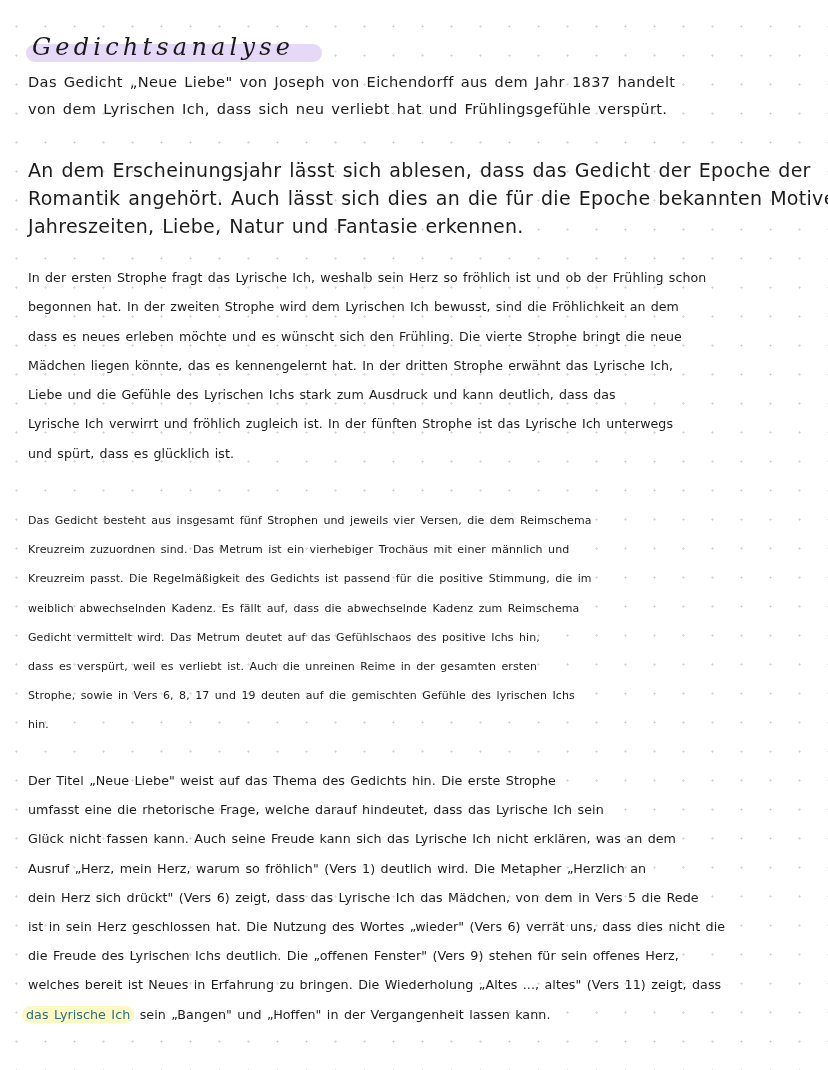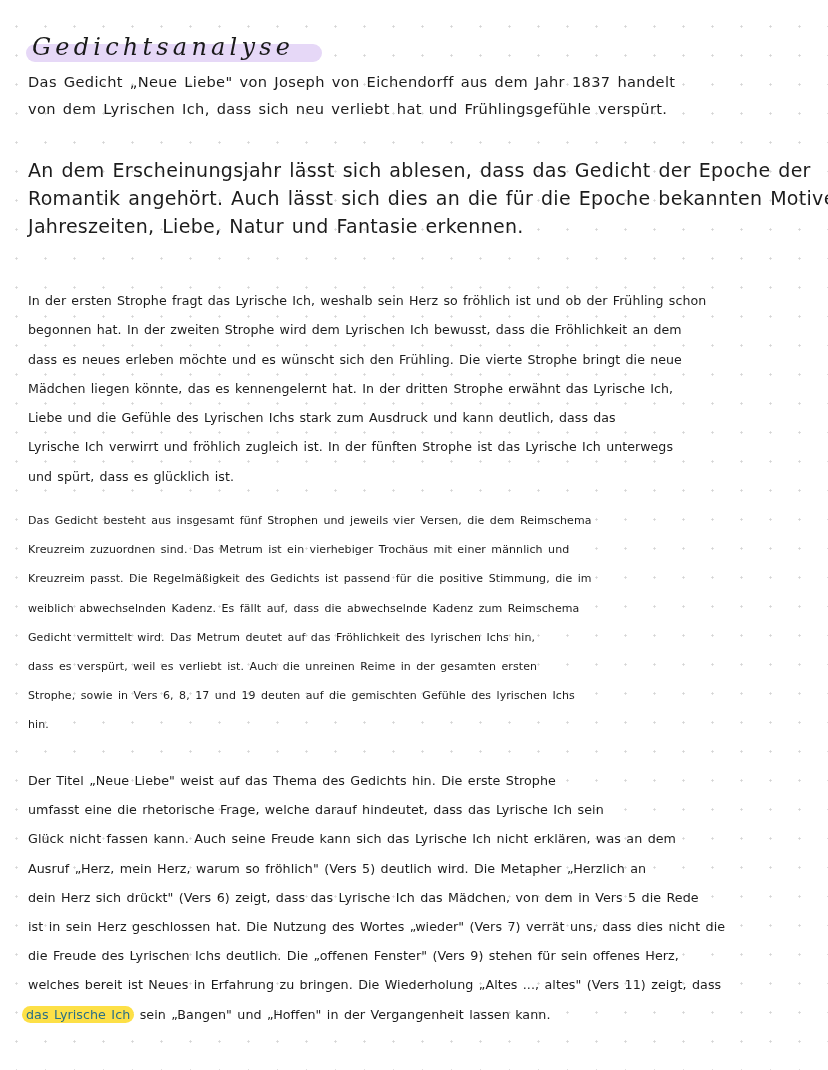--- a/index.html
+++ b/index.html
@@ -56,25 +56,25 @@
       color: #1c1c1c;
       margin: 0;
     }
     .line {
       display: block;
       white-space: nowrap;
       overflow: visible;
     }
     .p1 { top: 68px; font-size: 14.6px; line-height: 27px; letter-spacing: 0.35px; word-spacing: 2px; }
     .p2 { top: 156px; font-size: 19px; line-height: 28px; letter-spacing: 0.3px; word-spacing: 1.5px; }
-    .p3 { top: 286px; font-size: 12.6px; line-height: 29.3px; letter-spacing: 0.05px; word-spacing: 1.2px; }
+    .p3 { top: 263px; font-size: 12.6px; line-height: 29.3px; letter-spacing: 0.05px; word-spacing: 1.2px; }
     .p4 { top: 506px; font-size: 11px; line-height: 29.2px; letter-spacing: 0.1px; word-spacing: 1.8px; }
     .p5 { top: 766px; font-size: 12.7px; line-height: 29.2px; letter-spacing: 0.05px; word-spacing: 1.3px; }
     .hl-blue {
-      background: #fde047;
+      background: #fef9c3;
       color: #2a6f86;
       border-radius: 9px;
       padding: 1px 4px;
       margin-left: -6px;
     }
   </style>
 </head>
 <body>
 
 <div class="page">
@@ -87,43 +87,43 @@
   </div>
 
   <div class="para p2">
     <span class="line">An dem Erscheinungsjahr lässt sich ablesen, dass das Gedicht der Epoche der</span>
     <span class="line">Romantik angehört. Auch lässt sich dies an die für die Epoche bekannten Motive</span>
     <span class="line">Jahreszeiten, Liebe, Natur und Fantasie erkennen.</span>
   </div>
 
   <div class="para p3">
     <span class="line">In der ersten Strophe fragt das Lyrische Ich, weshalb sein Herz so fröhlich ist und ob der Frühling schon</span>
-    <span class="line">begonnen hat. In der zweiten Strophe wird dem Lyrischen Ich bewusst, dass die Fröhlichkeit an dem</span>
+    <span class="line">begonnen hat. In der zweiten Strophe wird dem Lyrischen Ich bewusst, sind die Fröhlichkeit an dem</span>
     <span class="line">dass es neues erleben möchte und es wünscht sich den Frühling. Die vierte Strophe bringt die neue</span>
     <span class="line">Mädchen liegen könnte, das es kennengelernt hat. In der dritten Strophe erwähnt das Lyrische Ich,</span>
     <span class="line">Liebe und die Gefühle des Lyrischen Ichs stark zum Ausdruck und kann deutlich, dass das</span>
     <span class="line">Lyrische Ich verwirrt und fröhlich zugleich ist. In der fünften Strophe ist das Lyrische Ich unterwegs</span>
     <span class="line">und spürt, dass es glücklich ist.</span>
   </div>
 
   <div class="para p4">
     <span class="line">Das Gedicht besteht aus insgesamt fünf Strophen und jeweils vier Versen, die dem Reimschema</span>
     <span class="line">Kreuzreim zuzuordnen sind. Das Metrum ist ein vierhebiger Trochäus mit einer männlich und</span>
     <span class="line">Kreuzreim passt. Die Regelmäßigkeit des Gedichts ist passend für die positive Stimmung, die im</span>
     <span class="line">weiblich abwechselnden Kadenz. Es fällt auf, dass die abwechselnde Kadenz zum Reimschema</span>
-    <span class="line">Gedicht vermittelt wird. Das Metrum deutet auf das Fröhlichkeit des lyrischen Ichs hin,</span>
+    <span class="line">Gedicht vermittelt wird. Das Metrum deutet auf das Gefühlschaos des positive Ichs hin,</span>
     <span class="line">dass es verspürt, weil es verliebt ist. Auch die unreinen Reime in der gesamten ersten</span>
     <span class="line">Strophe, sowie in Vers 6, 8, 17 und 19 deuten auf die gemischten Gefühle des lyrischen Ichs</span>
     <span class="line">hin.</span>
   </div>
 
   <div class="para p5">
     <span class="line">Der Titel „Neue Liebe" weist auf das Thema des Gedichts hin. Die erste Strophe</span>
     <span class="line">umfasst eine die rhetorische Frage, welche darauf hindeutet, dass das Lyrische Ich sein</span>
     <span class="line">Glück nicht fassen kann. Auch seine Freude kann sich das Lyrische Ich nicht erklären, was an dem</span>
-    <span class="line">Ausruf „Herz, mein Herz, warum so fröhlich" (Vers 5) deutlich wird. Die Metapher „Herzlich an</span>
+    <span class="line">Ausruf „Herz, mein Herz, warum so fröhlich" (Vers 1) deutlich wird. Die Metapher „Herzlich an</span>
     <span class="line">dein Herz sich drückt" (Vers 6) zeigt, dass das Lyrische Ich das Mädchen, von dem in Vers 5 die Rede</span>
-    <span class="line">ist in sein Herz geschlossen hat. Die Nutzung des Wortes „wieder" (Vers 7) verrät uns, dass dies nicht die</span>
+    <span class="line">ist in sein Herz geschlossen hat. Die Nutzung des Wortes „wieder" (Vers 6) verrät uns, dass dies nicht die</span>
     <span class="line">die Freude des Lyrischen Ichs deutlich. Die „offenen Fenster" (Vers 9) stehen für sein offenes Herz,</span>
     <span class="line">welches bereit ist Neues in Erfahrung zu bringen. Die Wiederholung „Altes ..., altes" (Vers 11) zeigt, dass</span>
     <span class="line"><span class="hl-blue">das Lyrische Ich</span><span> sein „Bangen" und „Hoffen" in der Vergangenheit lassen kann.</span></span>
   </div>
 </div>
 
 </body></html>

